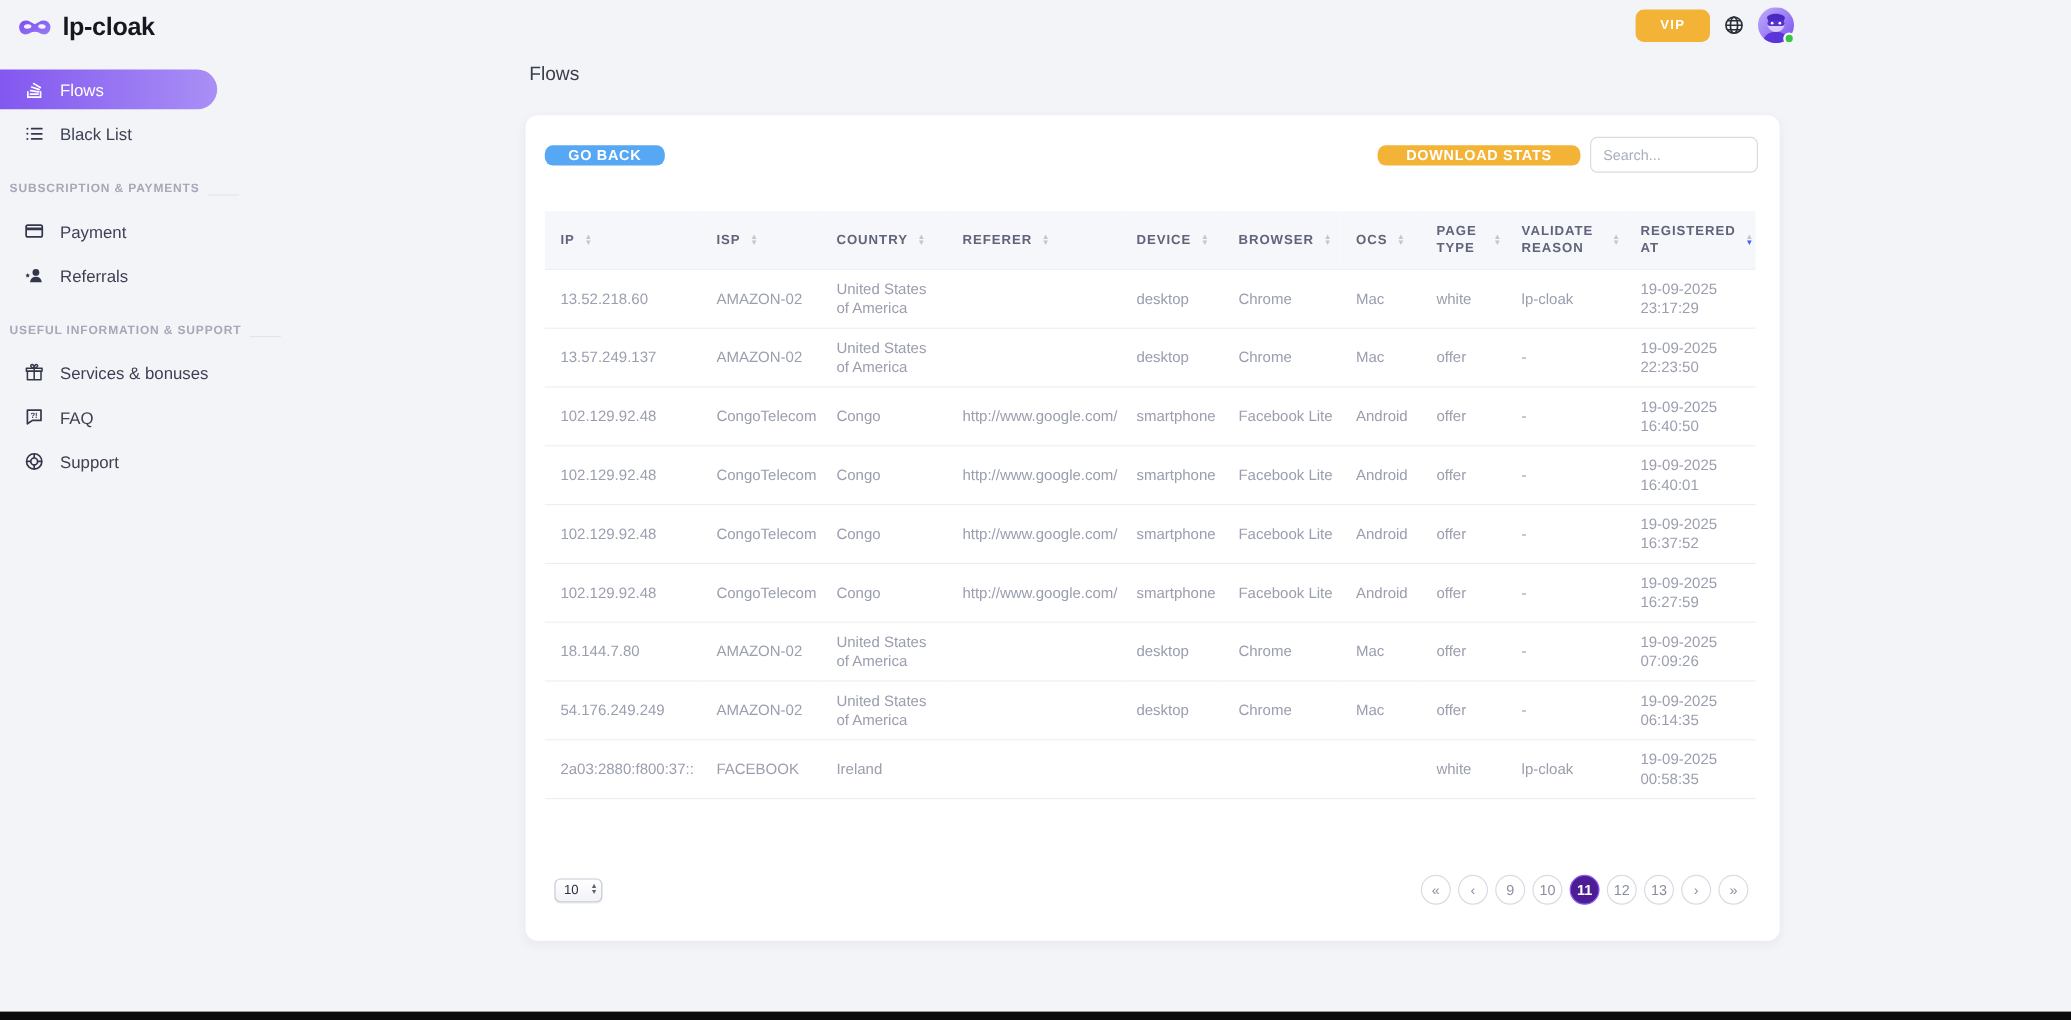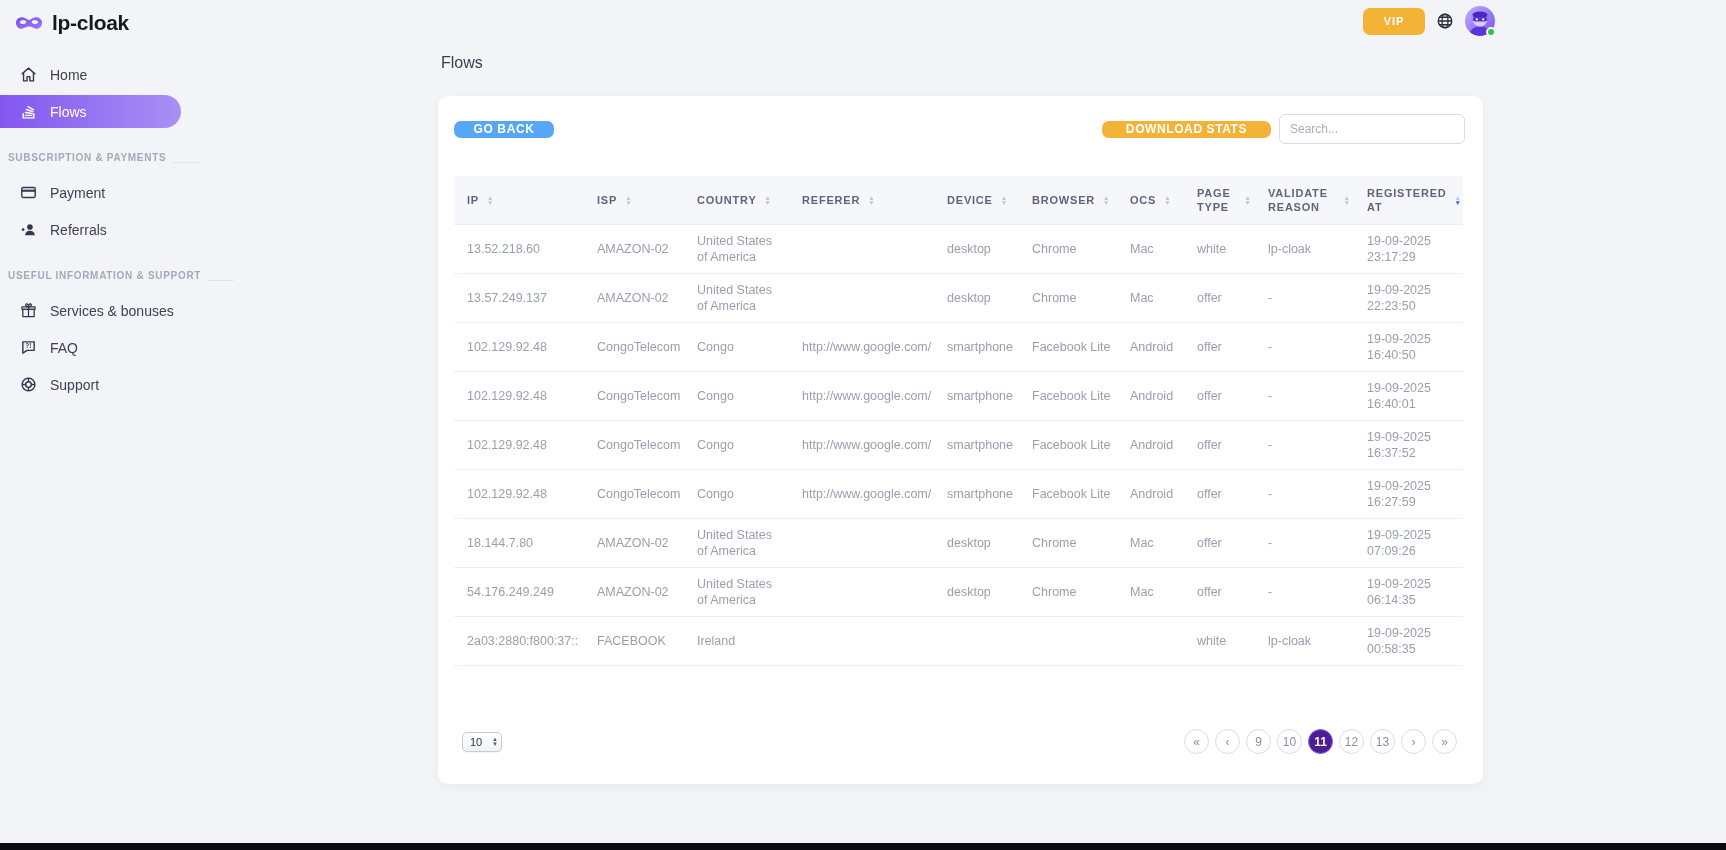--- a/index.html
+++ b/index.html
@@ -56,21 +56,21 @@
   .card {
     position:absolute; left:438px; top:96px; width:1045px; height:688px;
     background:#fff; border-radius:10px; box-shadow:0 3px 10px rgba(40,45,80,0.05);
   }
   .toolbar { display:flex; align-items:center; padding:18px 18px 0 16px; }
   .btn { border:none; border-radius:7px; height:17px; color:#fff; font-family:inherit; font-size:12px; font-weight:700; letter-spacing:0.6px; cursor:pointer; }
   .btn-goback { width:100px; background:#57a8f4; }
   .spacer { flex:1; }
   .btn-download { width:169px; background:#f2b337; margin-right:8px; }
   .search-input {
-    width:186px; height:30px; border:1px solid #d9dce4; border-radius:6px;
+    width:140px; height:30px; border:1px solid #d9dce4; border-radius:6px;
     padding:0 10px; font-family:inherit; font-size:12px; color:#3e4152; background:#fff; outline:none;
   }
   .search-input::placeholder { color:#a9adbd; }
 
   
   .table-wrap { margin:32px 20px 0 16px; }
   table { width:1009px; border-collapse:collapse; table-layout:fixed; }
   thead th {
     background:#f6f7fa; height:48px; text-align:left; vertical-align:middle;
     padding-left:13px; padding-right:4px;
@@ -124,40 +124,42 @@
         </defs>
       <path d="M1.2 3.9 C2.5 1 6 .2 9 2 L12 3.7 15 2 C18 .2 21.5 1 22.8 3.9 C24.2 7.3 21.5 11.7 17.8 10.9 C15.8 10.5 14.6 9.1 12 9.1 C9.4 9.1 8.2 10.5 6.2 10.9 C2.5 11.7 -0.2 7.3 1.2 3.9 Z" fill="url(#lg)"></path>
       <ellipse cx="6.9" cy="5.3" rx="2.7" ry="1.6" fill="#f3f4f8" transform="rotate(-8 6.9 5.3)"></ellipse>
       <ellipse cx="17.1" cy="5.3" rx="2.7" ry="1.6" fill="#f3f4f8" transform="rotate(8 17.1 5.3)"></ellipse>
     </svg>
   </span>
   <span class="logo-text">lp-cloak</span>
 </div>
 
 <nav class="sidebar">
-  <div class="nav-item">
-    <span class="nav-ico">
-      <svg viewBox="0 0 24 24" fill="none" stroke="currentColor" stroke-width="2" stroke-linecap="round" stroke-linejoin="round">
-          <path d="M3 11 12 3l9 8"></path>
-          <path d="M5 9.5V21h5v-6h4v6h5V9.5"></path>
-        </svg>
-    </span>
-    <span>Home</span>
-  </div>
   <div class="nav-item active">
     <span class="nav-ico">
       <svg viewBox="0 0 24 24" fill="none" stroke="currentColor" stroke-width="2" stroke-linecap="round">
           <path d="M4.5 15v6h15v-6"></path>
           <path d="M7.5 17.5h9"></path>
           <path d="M7.8 13.4l9.4 1.5"></path>
           <path d="M9 9.2l9 3"></path>
           <path d="M11.4 5.2l7.8 4.6"></path>
         </svg>
     </span>
     <span>Flows</span>
+  </div>
+  <div class="nav-item">
+    <span class="nav-ico">
+      <svg viewBox="0 0 24 24" fill="none" stroke="currentColor" stroke-width="2" stroke-linecap="round">
+          <circle cx="4" cy="6" r="1.2" fill="currentColor" stroke="none"></circle>
+          <circle cx="4" cy="12" r="1.2" fill="currentColor" stroke="none"></circle>
+          <circle cx="4" cy="18" r="1.2" fill="currentColor" stroke="none"></circle>
+          <path d="M9 6h12M9 12h12M9 18h12"></path>
+        </svg>
+    </span>
+    <span>Black List</span>
   </div>
 
   <div class="nav-section">
     <span class="nav-section-label">SUBSCRIPTION &amp; PAYMENTS</span>
     <span class="nav-section-line"></span>
   </div>
   <div class="nav-item">
     <span class="nav-ico">
       <svg viewBox="0 0 24 24" fill="none" stroke="currentColor" stroke-width="2">
           <rect x="2.5" y="5" width="19" height="14" rx="2"></rect>

